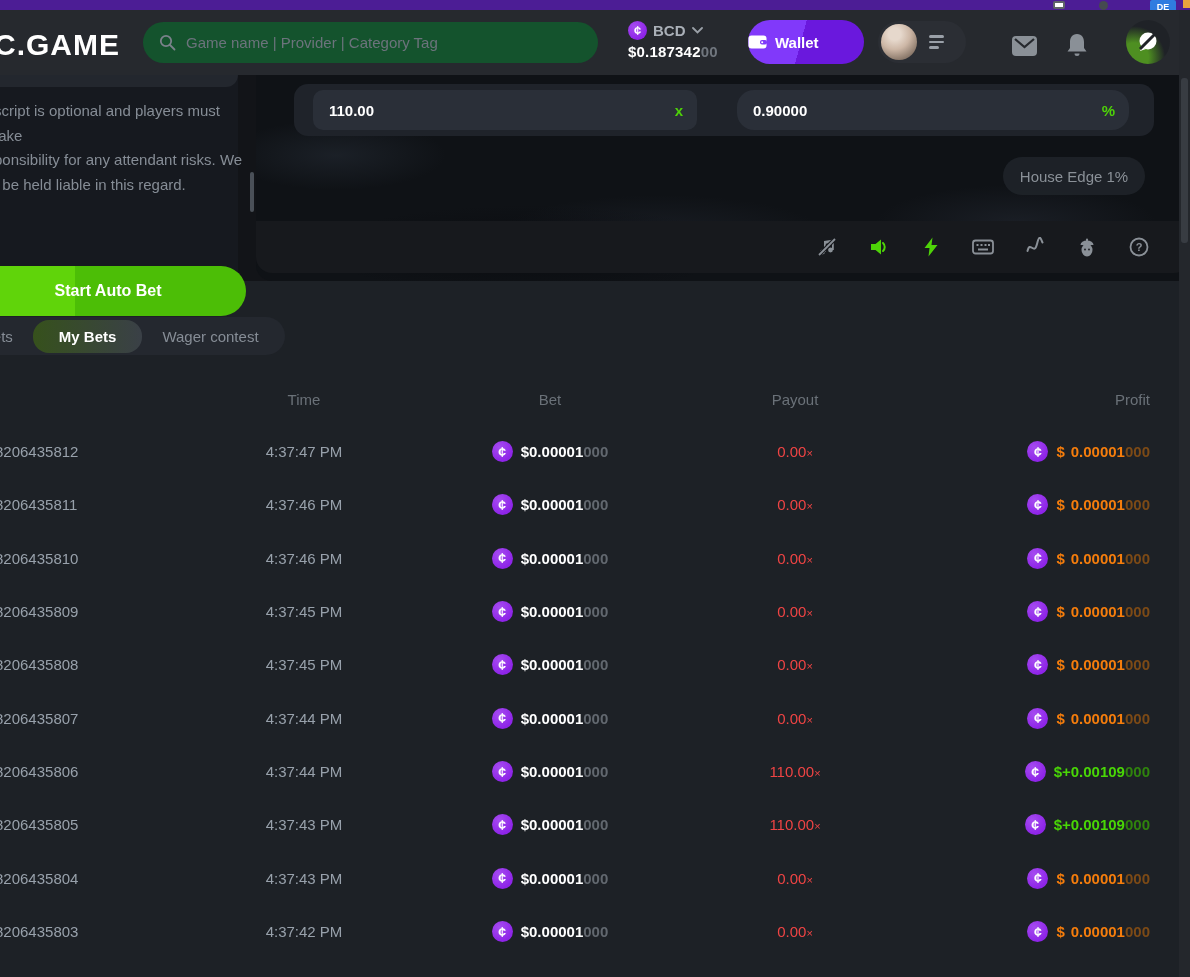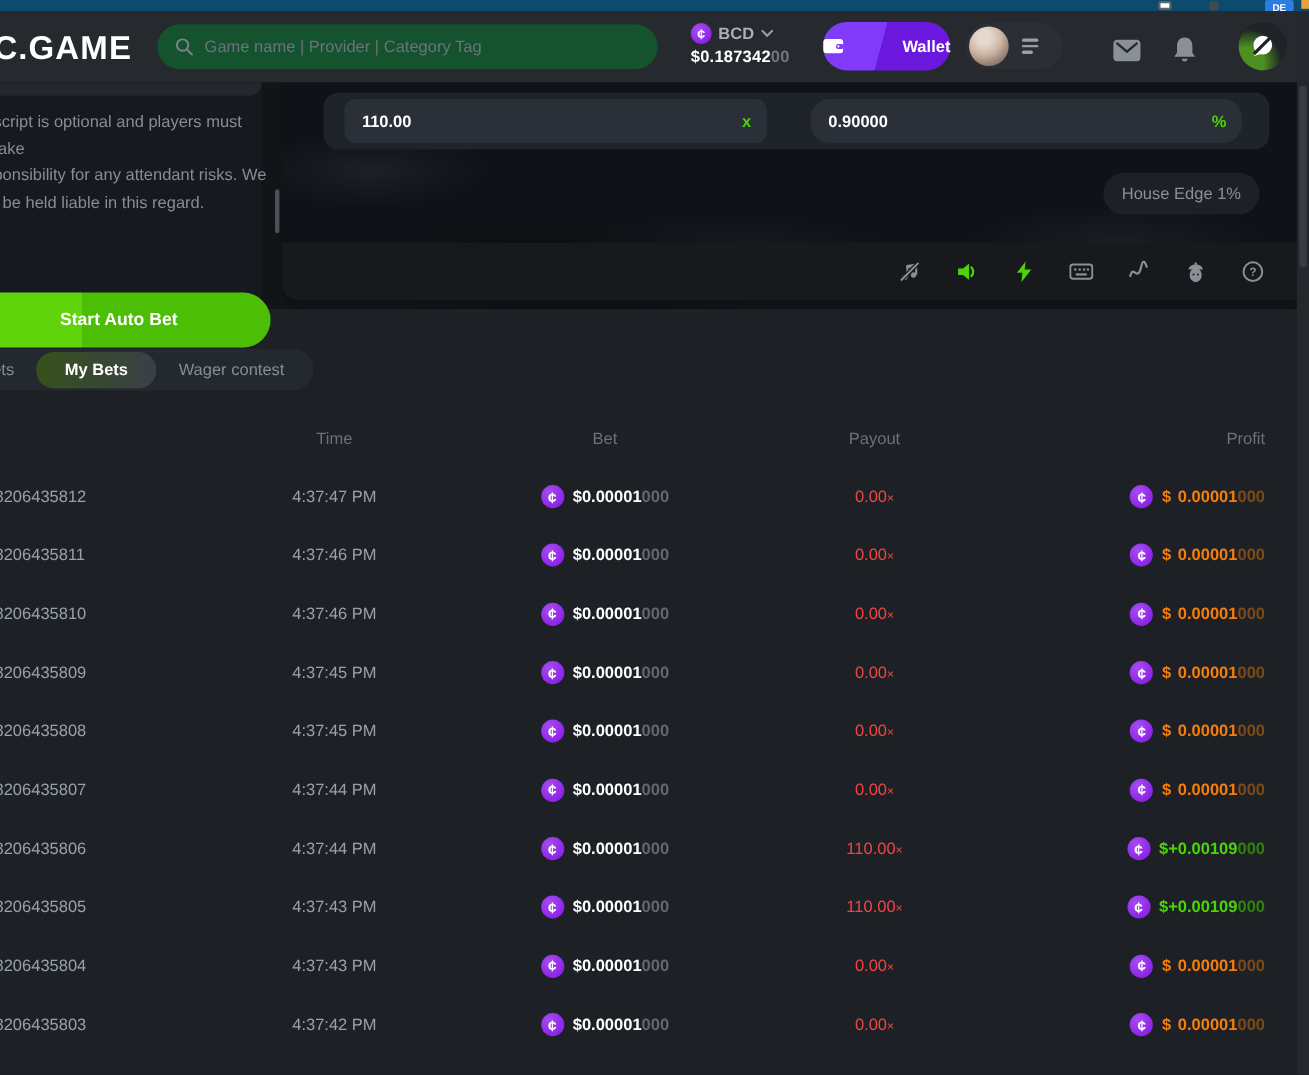--- a/index.html
+++ b/index.html
@@ -10,21 +10,21 @@
     font-family:"Liberation Sans", "DejaVu Sans", sans-serif;
     -webkit-font-smoothing:antialiased;
   }
   :root{
     --accent:#4ed308; --win:#49d606; --win-dim:#2f830d;
     --lose:#f57d0c; --lose-dim:#7c4a16;
     --coin:#8e24e8; --muted:#868d96; --txt:#98a1ab;
   }
 
   
-  .browser-strip{position:absolute;left:0;top:0;width:1190px;height:10px;background:#0c4a6e;}
+  .browser-strip{position:absolute;left:0;top:0;width:1190px;height:10px;background:#4c1d95;}
   .ext-ico{position:absolute;top:1px;width:12px;height:8px;border:2px solid #5f6368;border-radius:2px;background:#fff;}
   .ext-ico2{position:absolute;top:1px;width:9px;height:9px;border-radius:50%;background:#454a50;}
   .de-badge{position:absolute;left:1150px;top:0;width:26px;height:14px;background:#2f7ce0;color:#fff;
     font-size:9px;font-weight:bold;text-align:center;line-height:14px;border-radius:2px;}
   .corner-mark{position:absolute;left:1183px;top:0;width:7px;height:8px;background:#e8a33d;}
 
   
   .topbar{position:absolute;left:0;top:10px;width:1190px;height:65px;background:#26292e;}
   .logo{position:absolute;left:-6px;top:18px;font-size:30px;font-weight:800;color:#fff;letter-spacing:1px;}
   .search{position:absolute;left:143px;top:12px;width:455px;height:41px;background:#14532d;border-radius:21px;
@@ -33,21 +33,21 @@
   .search input::placeholder{color:#6c737c;}
   .currency{position:absolute;left:628px;top:11px;}
   .cur-row1{display:flex;align-items:center;gap:6px;}
   .cur-code{color:#aab0b8;font-weight:bold;font-size:15px;}
   .coin{width:19px;height:19px;border-radius:50%;background:radial-gradient(circle at 35% 30%,#a64cf0,var(--coin) 70%);
     color:#fff;font-weight:bold;font-size:13px;display:flex;align-items:center;justify-content:center;flex:none;}
   .cur-row2{margin-top:3px;font-size:15px;font-weight:bold;color:#fff;letter-spacing:.2px;}
   .cur-row2 .dim{color:#70767e;}
   .wallet-btn{position:absolute;left:748px;top:10px;width:116px;height:44px;border:0;border-radius:22px;cursor:pointer;
     background:linear-gradient(105deg,#8139fa 0 46%,#6a18dd 46% 100%);
-    display:flex;align-items:center;justify-content:space-between;gap:8px;color:#fff;font-weight:bold;font-size:15px;font-family:inherit;}
+    display:flex;align-items:center;justify-content:flex-start;gap:8px;color:#fff;font-weight:bold;font-size:15px;font-family:inherit;}
   .profile{position:absolute;left:878px;top:11px;width:88px;height:42px;border-radius:21px;background:#2b2e34;
     display:flex;align-items:center;padding:3px;cursor:pointer;}
   .avatar{width:36px;height:36px;border-radius:50%;flex:none;
     background:radial-gradient(circle at 38% 28%,#e6d8cc 0 18%,#cdb7a6 45%,#8d7b6d 75%,#6b5c52);}
   .menu-ico{margin-left:12px;display:flex;flex-direction:column;gap:3px;}
   .menu-ico i{display:block;height:2.5px;border-radius:2px;background:#9aa0a8;}
   .menu-ico i:nth-child(1){width:15px;} .menu-ico i:nth-child(2){width:15px;} .menu-ico i:nth-child(3){width:10px;}
   .hd-ico{position:absolute;cursor:pointer;}
   .chat-circle{position:absolute;left:1126px;top:10px;width:44px;height:44px;border-radius:50%;cursor:pointer;
     background:radial-gradient(circle at 18% 85%,#4e8f21 0 28%,#1f2227 60%);display:flex;align-items:center;justify-content:center;}

